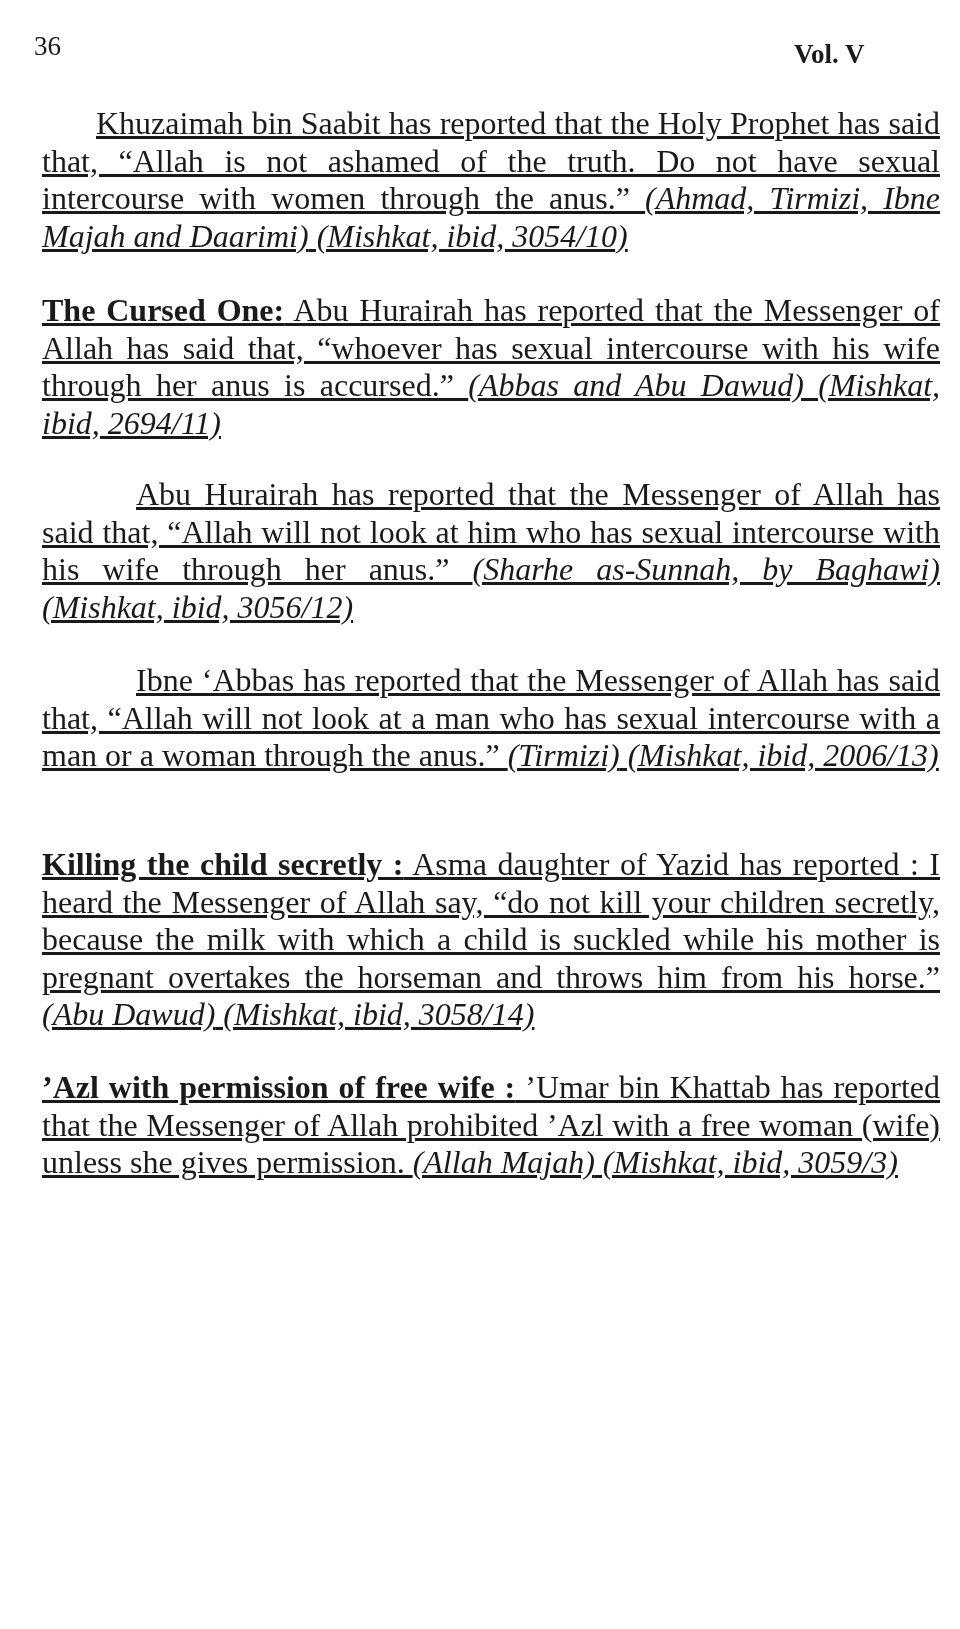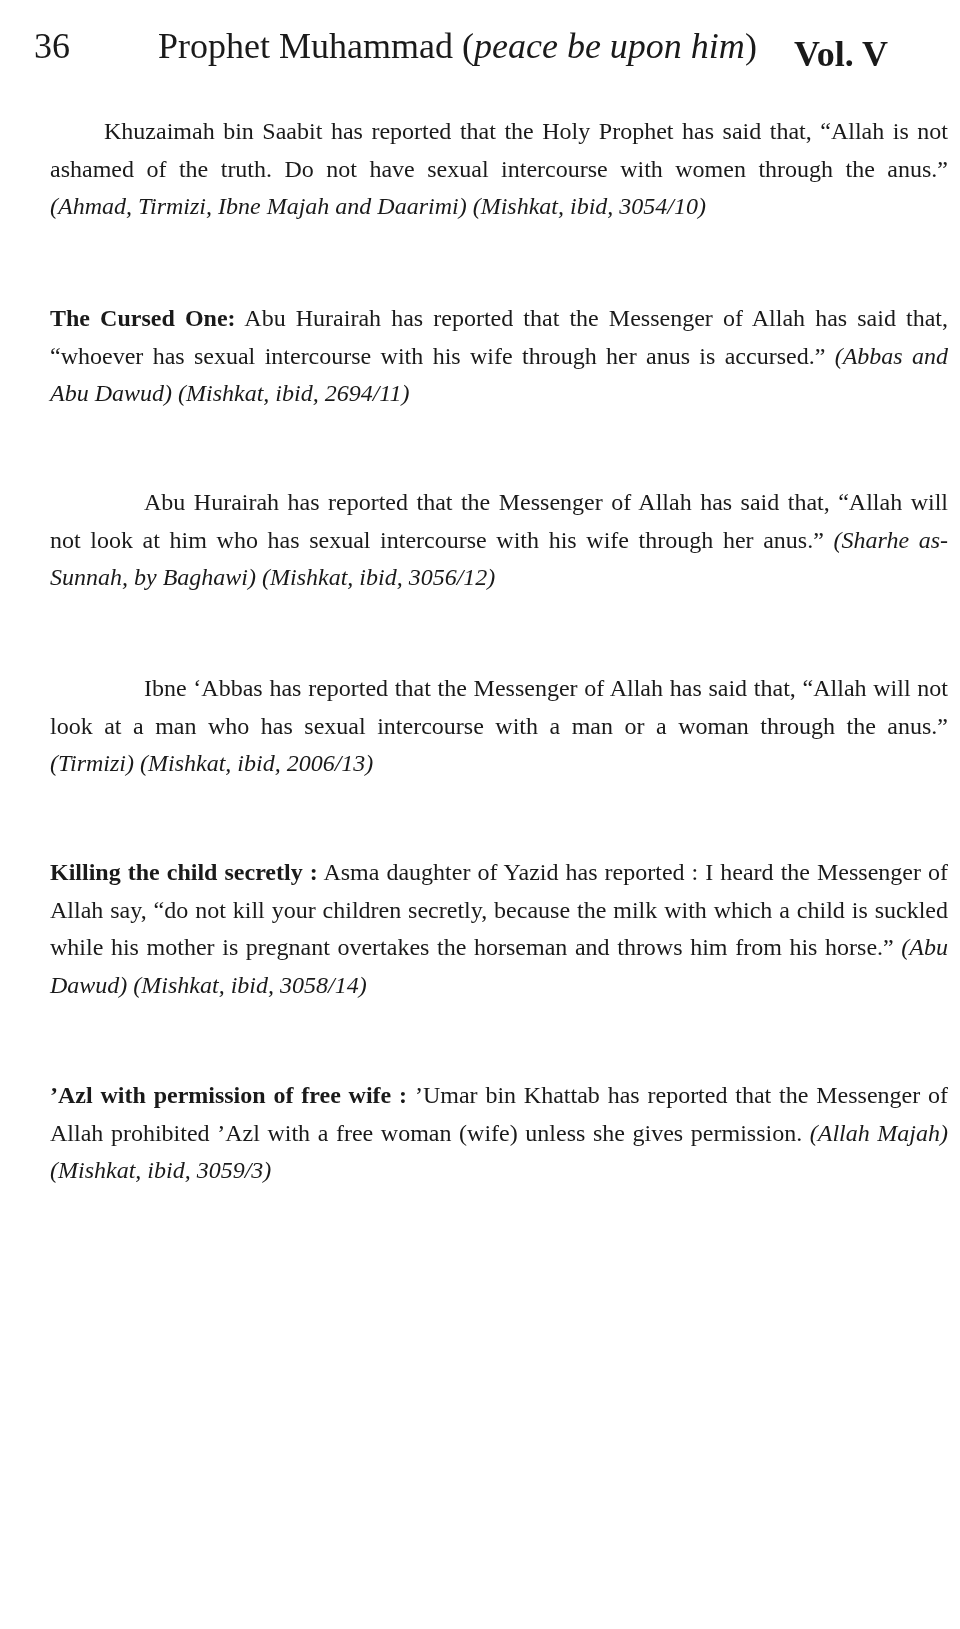--- a/index.html
+++ b/index.html
@@ -20,48 +20,48 @@
       left: 34px;
       top: 0;
       width: 898px;
     }
     .running-header {
       position: absolute;
       top: 26px;
       left: 0;
       width: 898px;
       height: 40px;
-      font-size: 36px;
+      font-size: 27px;
       line-height: 40px;
     }
     .page-number { position: absolute; left: 0; top: 0; }
     .book-title { position: absolute; left: 124px; top: 0; }
     .volume { position: absolute; left: 760px; top: 8px; font-weight: bold; }
     .para {
       position: absolute;
       left: 0;
       width: 898px;
-      font-size: 24px;
+      font-size: 32px;
       line-height: 37.5px;
       text-align: justify;
-      margin: 16px;
+      margin: 8px;
+      text-decoration: underline;
     }
     .indent { text-indent: 54px; }
     .indent-lg { text-indent: 94px; }
     .heading { font-weight: bold; }
     i { font-style: italic; }
   </style>
 </head>
 <body>
 
 <div class="page">
 
   <div class="running-header">
     <span class="page-number">36</span>
-    <span class="book-title"><span>Prophet Muhammad (</span><i>peace be upon him</i><span>)</span></span>
     <span class="volume">Vol. V</span>
   </div>
 
   <p class="para indent" style="top:97px;"><span>Khuzaimah bin Saabit has reported that the Holy Prophet has said that, “Allah is not ashamed of the truth. Do not have sexual intercourse with women through the anus.” </span><i>(Ahmad, Tirmizi, Ibne Majah and Daarimi)</i><i> (Mishkat, ibid, 3054/10)</i></p>
 
   <p class="para" style="top:284px;"><span class="heading">The Cursed One:</span><span> Abu Hurairah has reported that the Messenger of Allah has said that, “whoever has sexual intercourse with his wife through her anus is accursed.” </span><i>(Abbas and Abu Dawud)</i><i> (Mishkat, ibid, 2694/11)</i></p>
 
   <p class="para indent-lg" style="top:468px;"><span>Abu Hurairah has reported that the Messenger of Allah has said that, “Allah will not look at him who has sexual intercourse with his wife through her anus.” </span><i>(Sharhe as-Sunnah, by Baghawi)</i><i> (Mishkat, ibid, 3056/12)</i></p>
 
   <p class="para indent-lg" style="top:654px;"><span>Ibne ‘Abbas has reported that the Messenger of Allah has said that, “Allah will not look at a man who has sexual intercourse with a man or a woman through the anus.” </span><i>(Tirmizi)</i><i> (Mishkat, ibid, 2006/13)</i></p>

